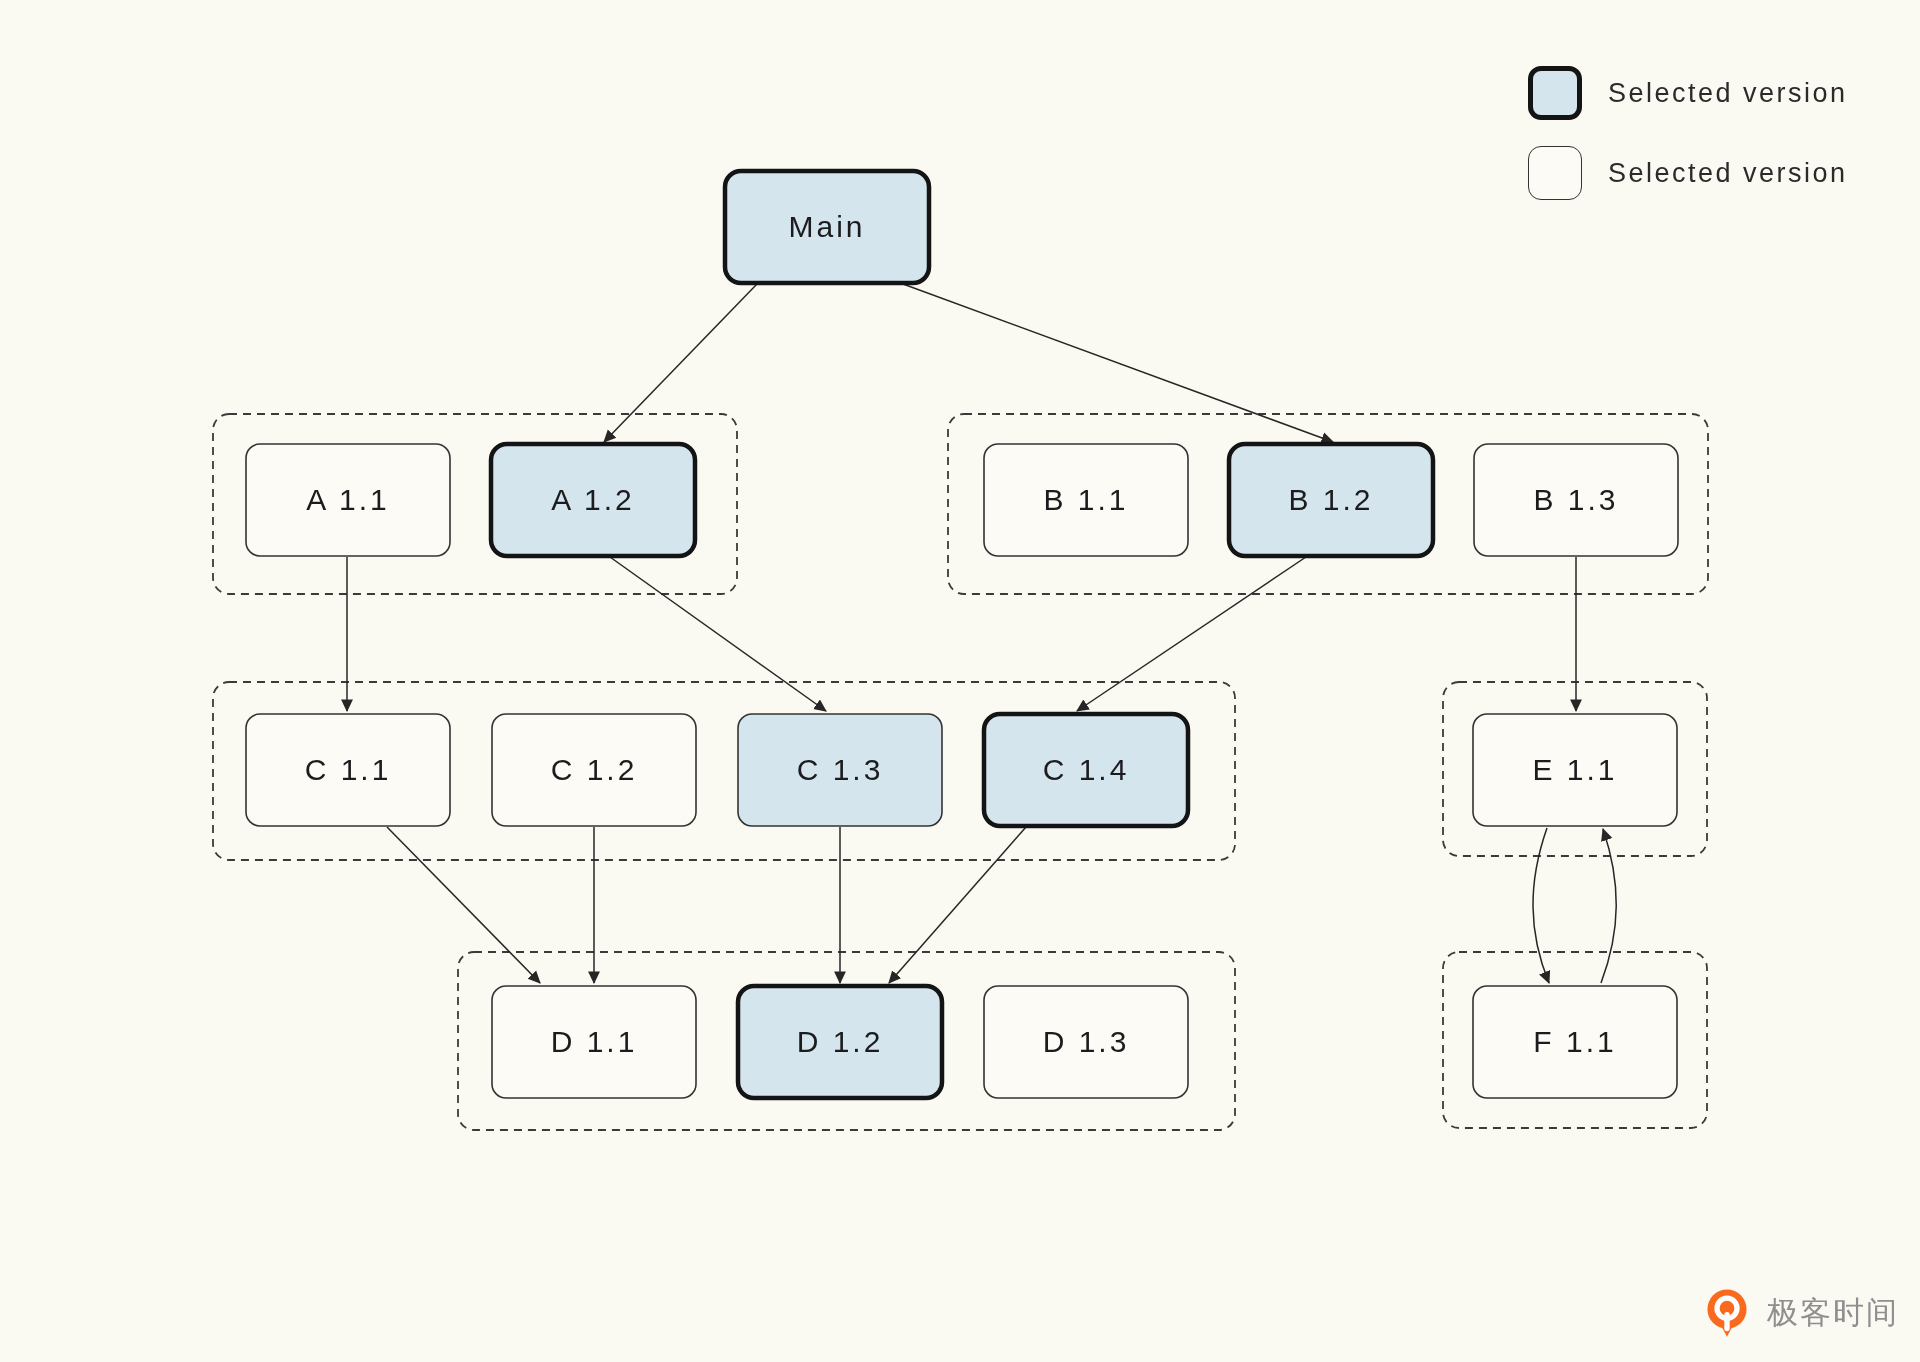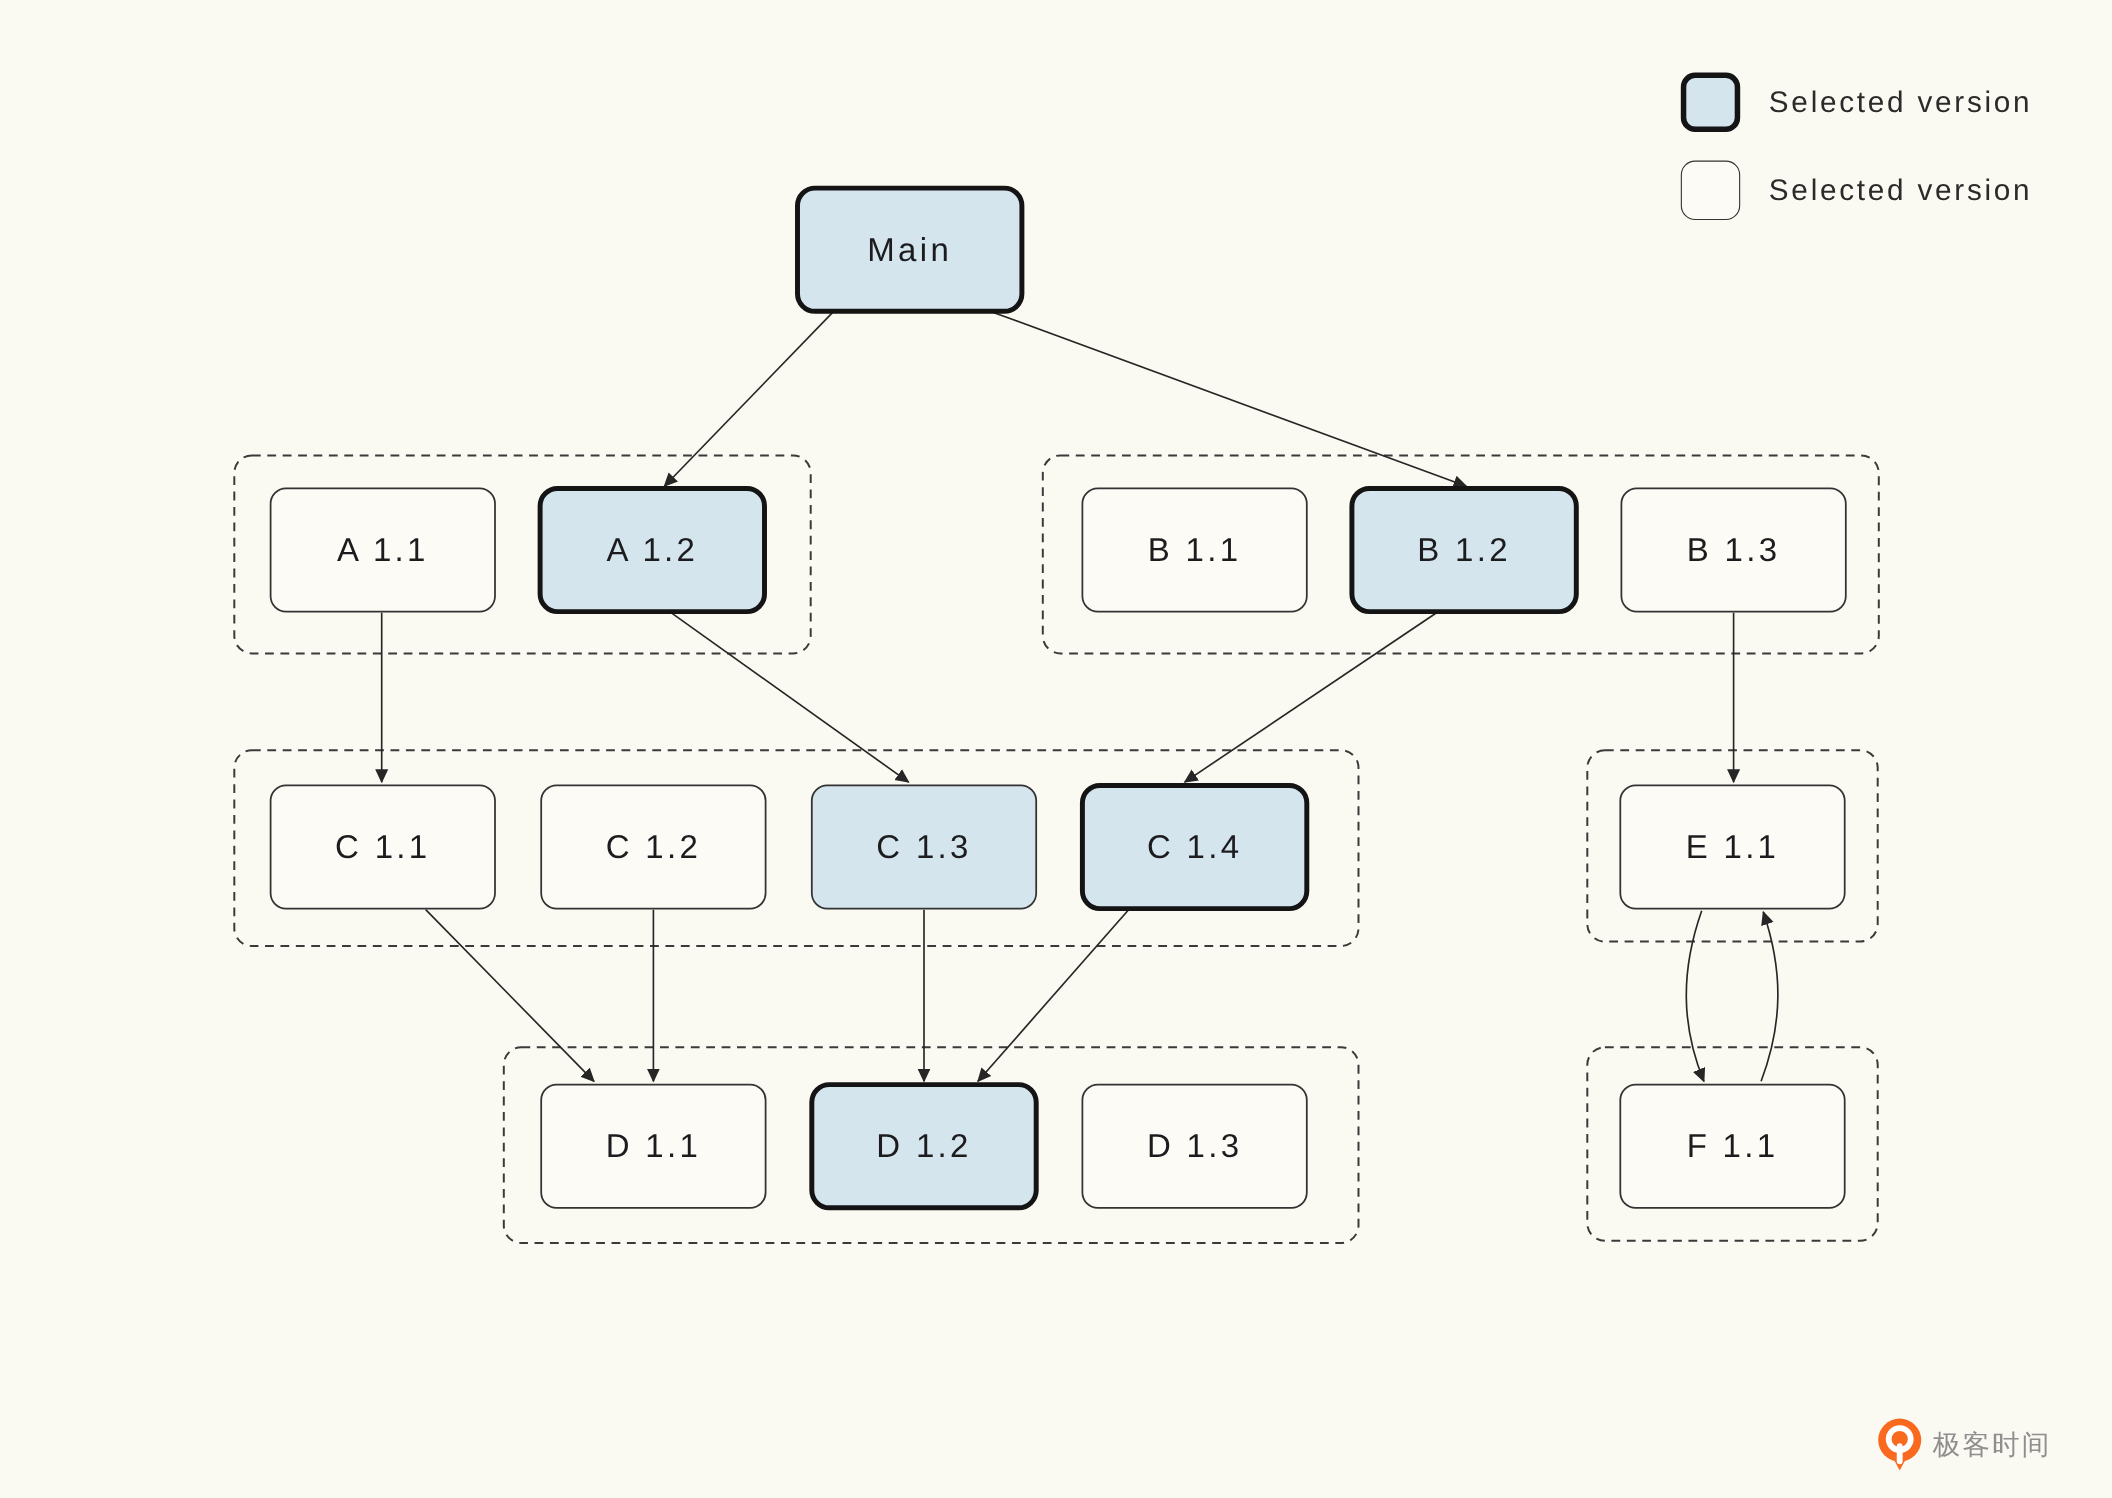--- a/index.html
+++ b/index.html
@@ -21,21 +21,21 @@
   .legend-row{display:flex;align-items:center;margin-bottom:26px;height:54px;}
   .swatch{width:54px;height:54px;border-radius:13px;box-sizing:border-box;flex:0 0 auto;}
   .swatch-selected{background:#d4e5ee;border:5px solid #141414;}
   .swatch-loaded{background:#d4e5ee;border:1.7px solid #333333;}
   .swatch-available{background:#fcfbf6;border:1.7px solid #333333;}
   .legend-label{margin-left:26px;font-size:27px;letter-spacing:2.5px;color:#2b2b2b;white-space:nowrap;}
 
   
   .brand{position:absolute;left:1706px;top:1288px;display:flex;align-items:center;}
   .brand-icon{width:42px;height:50px;flex:0 0 auto;}
-  .brand-text{margin-left:9px;font-size:25px;letter-spacing:2px;color:#8f8f8f;white-space:nowrap;}
+  .brand-text{margin-left:19px;font-size:31px;letter-spacing:2px;color:#8f8f8f;white-space:nowrap;}
 </style>
 </head>
 <body>
 
 <div class="stage">
 
   <svg class="diagram" width="1920" height="1362" viewBox="0 0 1920 1362" xmlns="http://www.w3.org/2000/svg">
     <defs>
       <marker id="arrowhead" viewBox="0 0 10 10" refX="8.6" refY="5" markerWidth="9" markerHeight="9" orient="auto">
         <path d="M0,0.6 L9.4,5 L0,9.4 Z" fill="#262626"></path>

